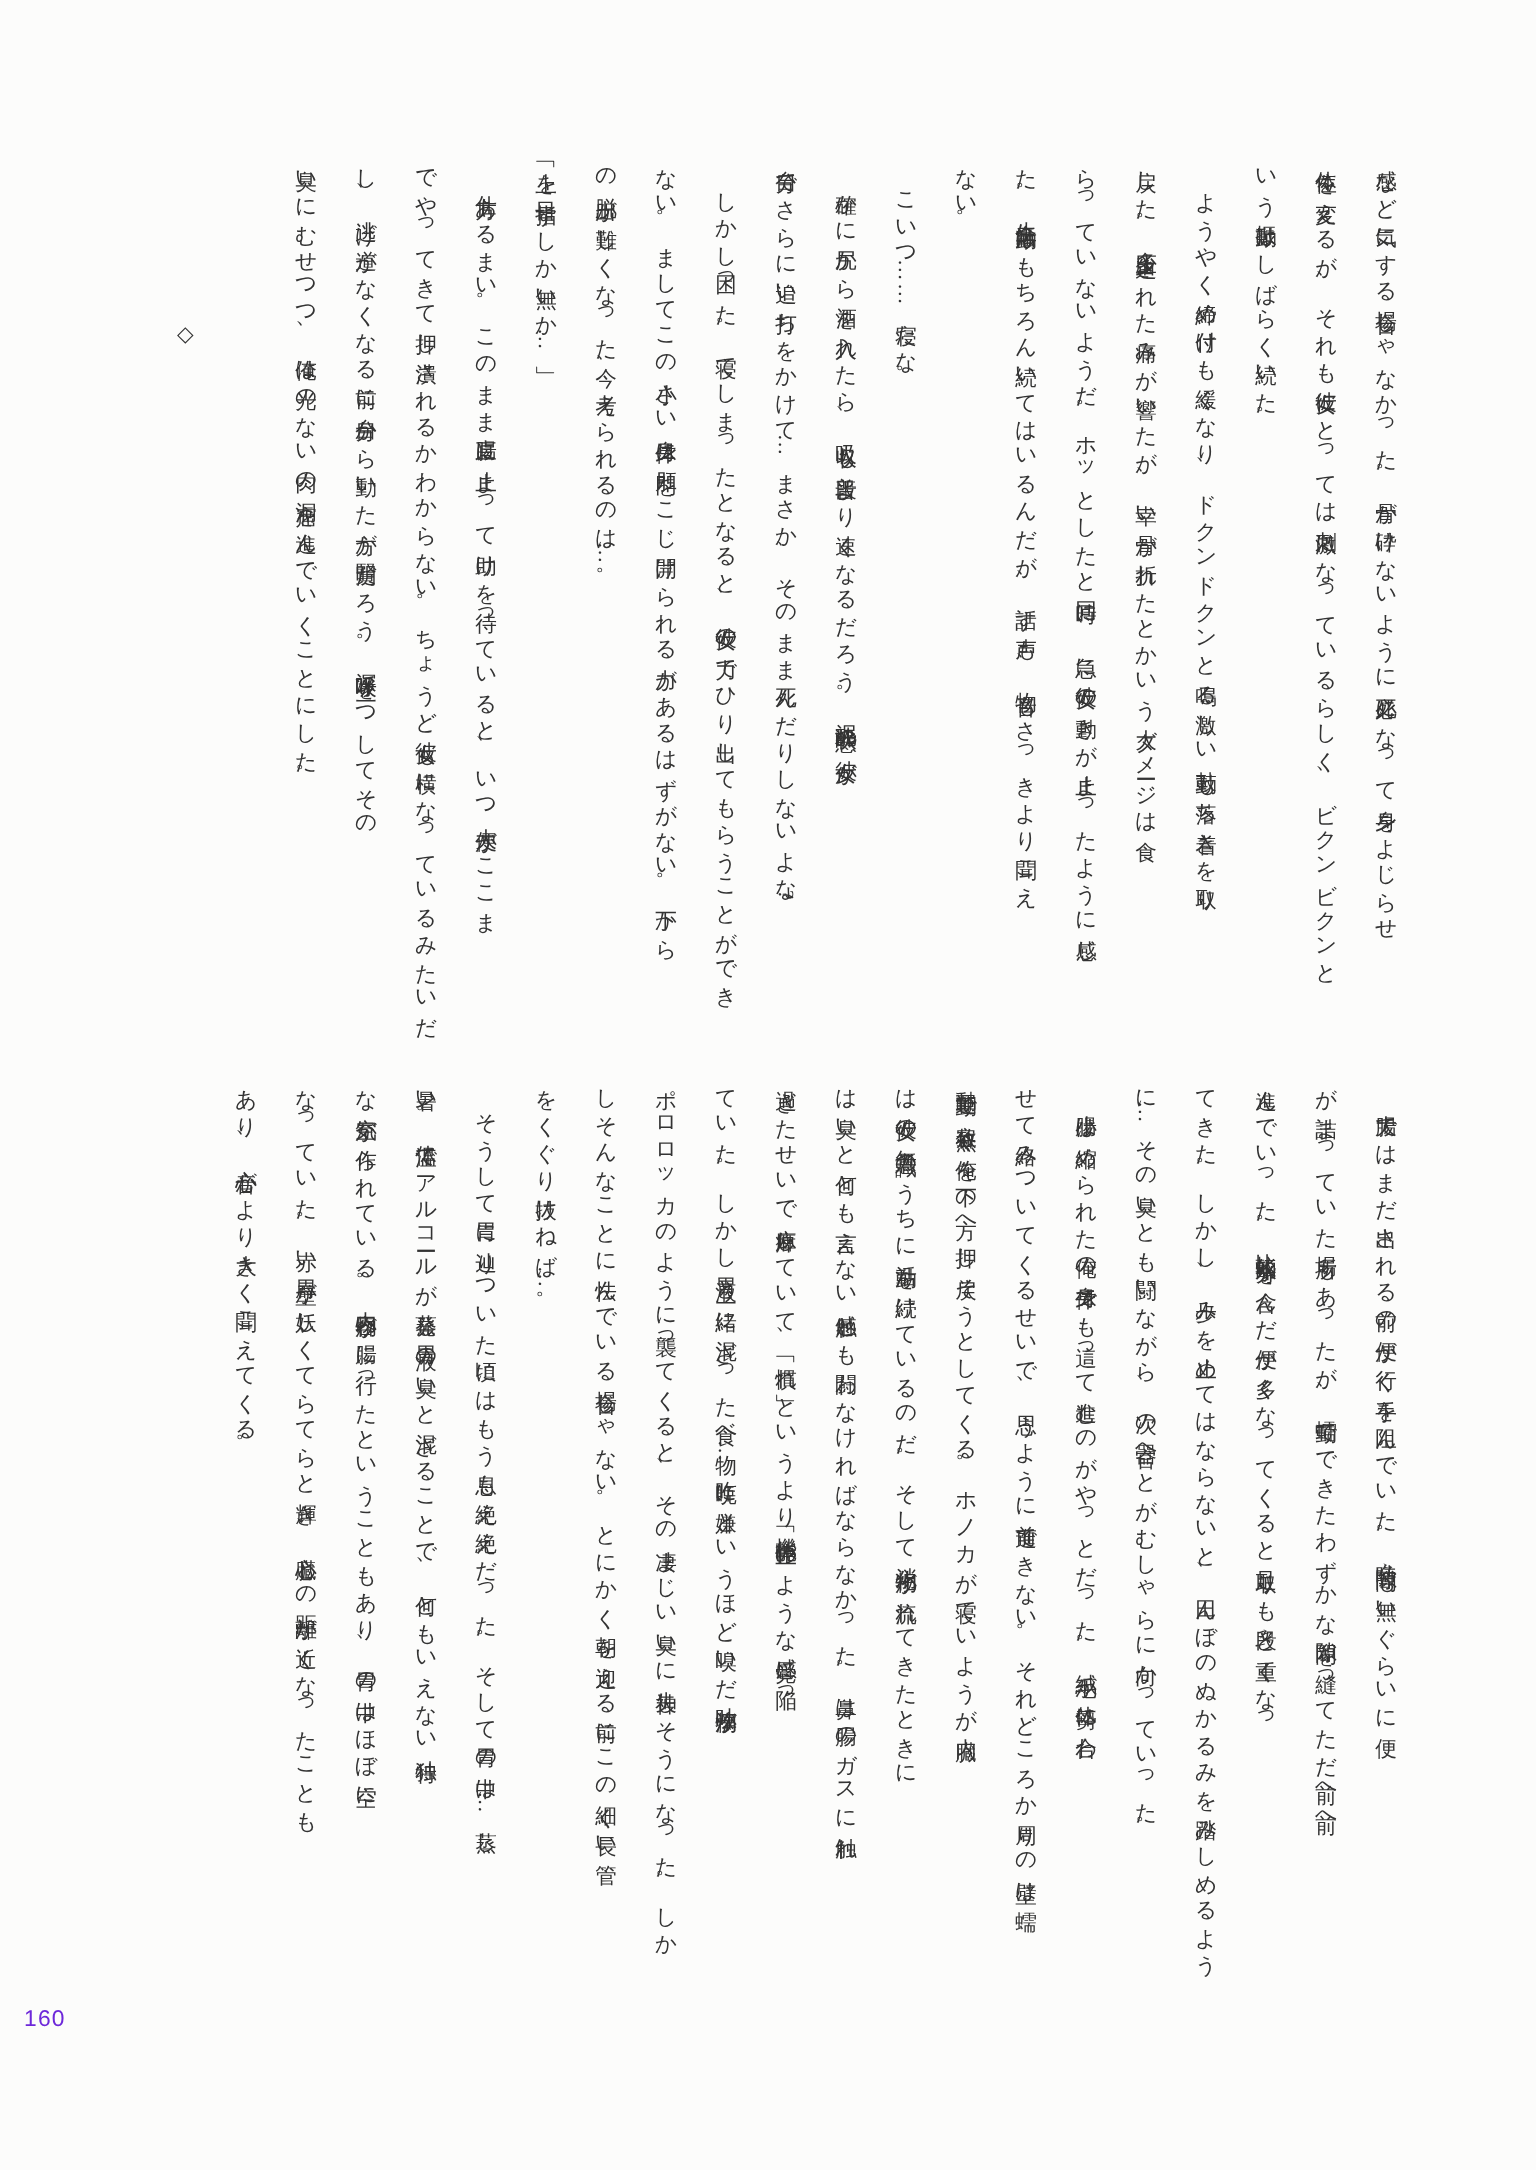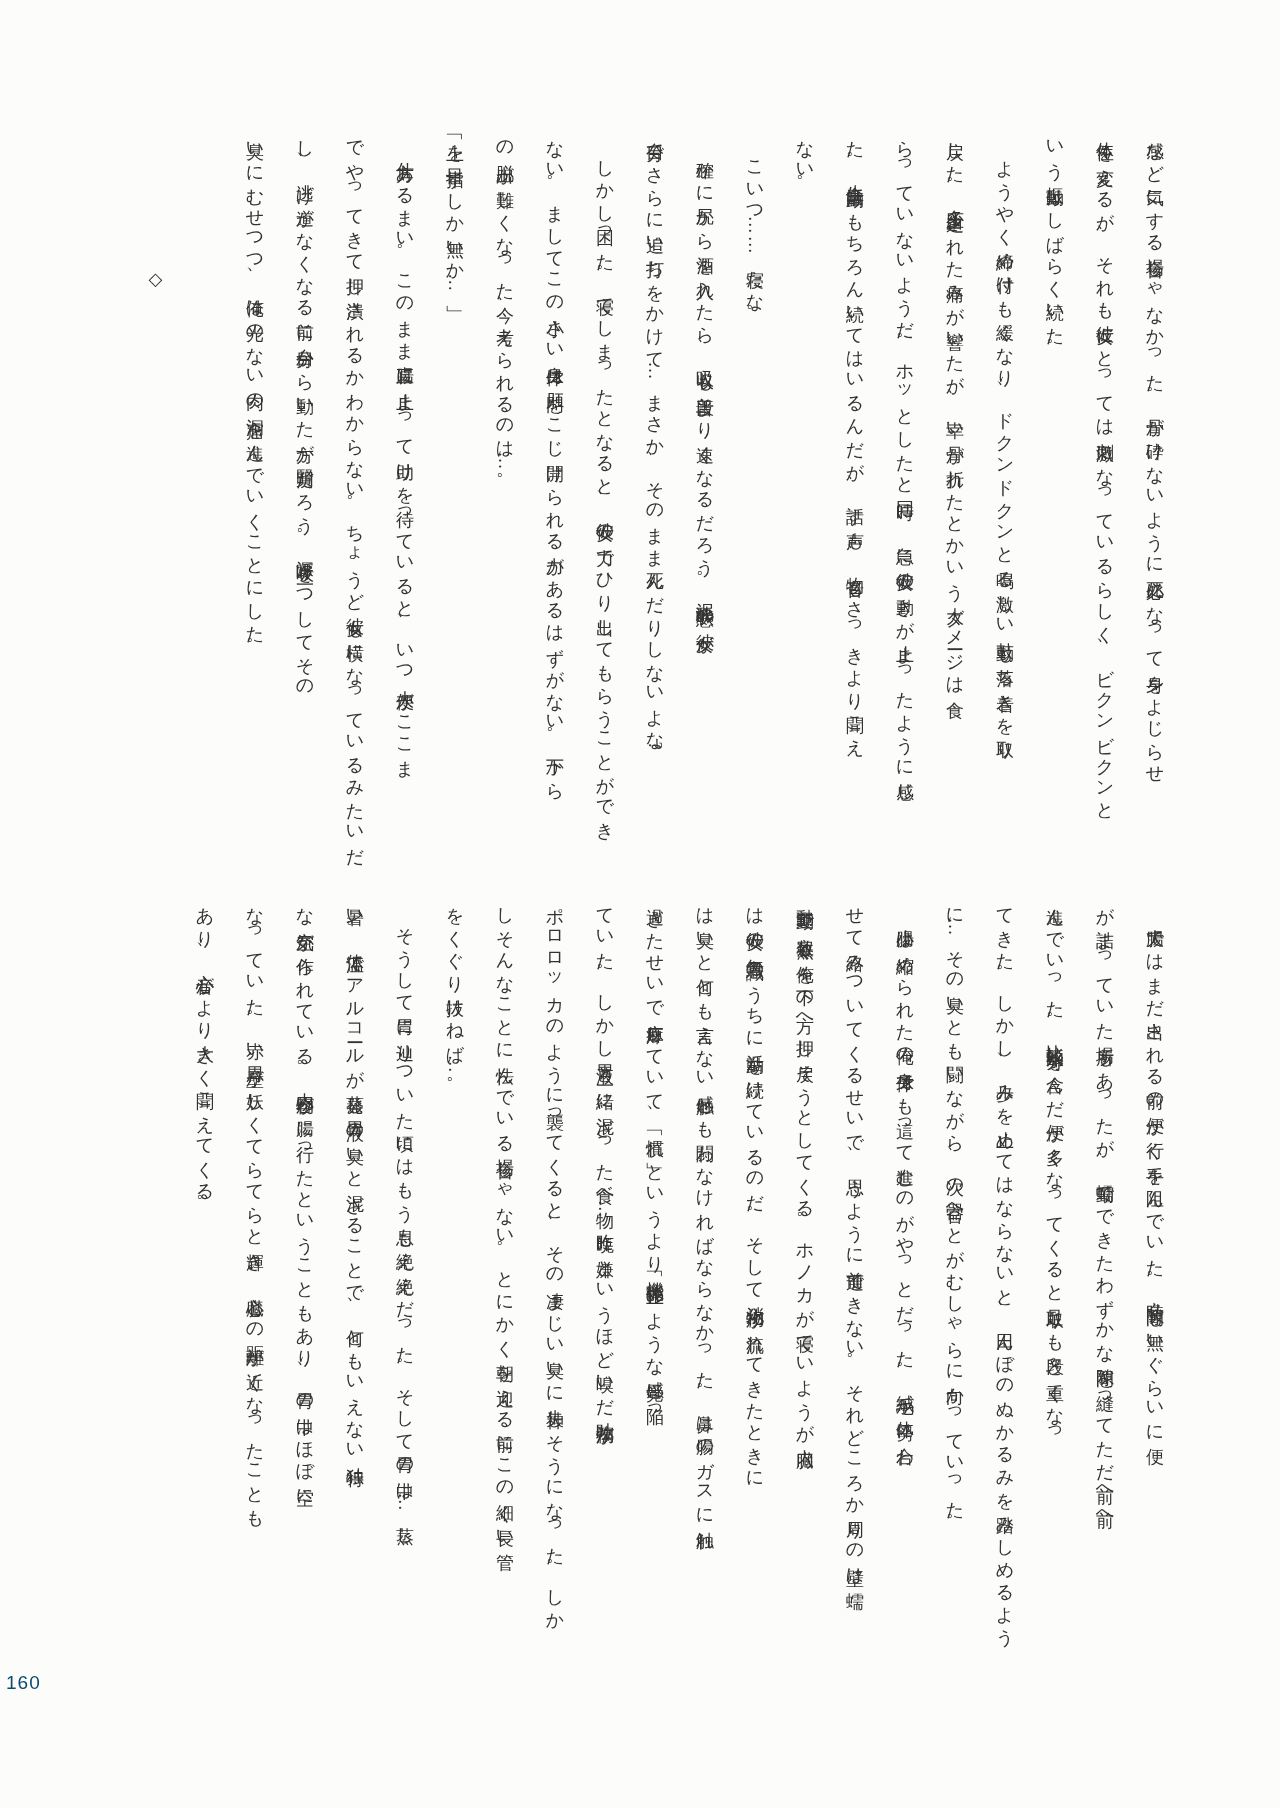--- a/index.html
+++ b/index.html
@@ -41,26 +41,26 @@
     height: 762px;
   }
   #bottom-block {
     top: 895px;
     right: 100px;
     width: 1000px;   
     height: 768px;
   }
   .page-number {
     position: absolute;
-    left: 6px;
+    left: 20px;
     top: 1672px;
     font-family: "Liberation Sans", "DejaVu Sans", sans-serif;
     font-size: 19px;
     letter-spacing: 1px;
-    color: #0c4a6e;
+    color: #6d28d9;
   }
 </style>
 </head>
 <body>
 
 <div class="page">
 
   <div id="top-block" class="vblock">
     <p>感など気にする場合じゃなかった。骨が砕けないように必死になって身をよじらせ</p>
     <p>体位を変えるが、それも彼女にとっては刺激になっているらしく、ビクンビクンと</p>

